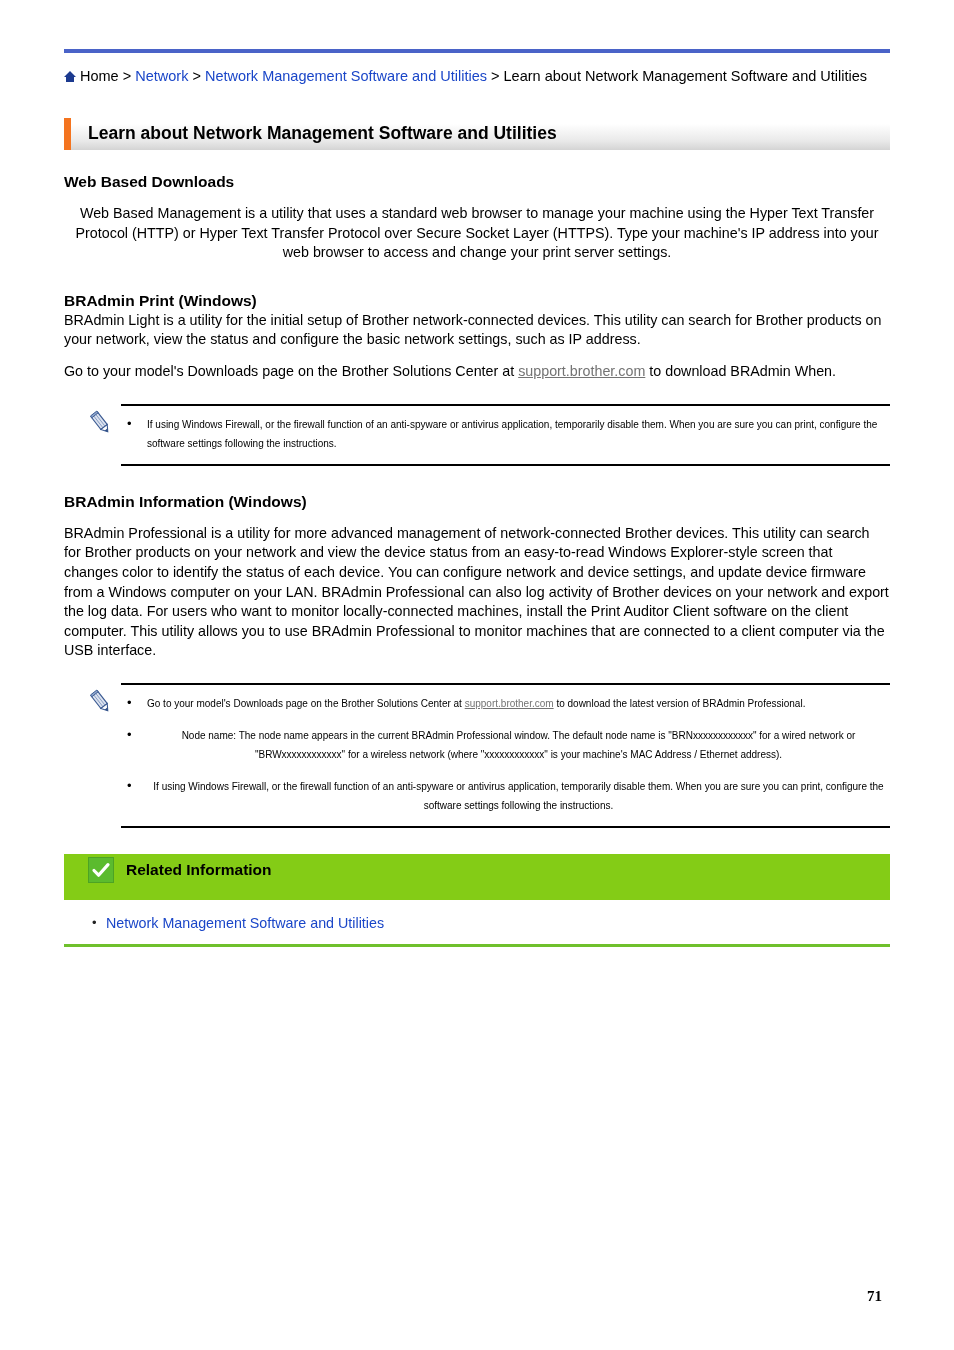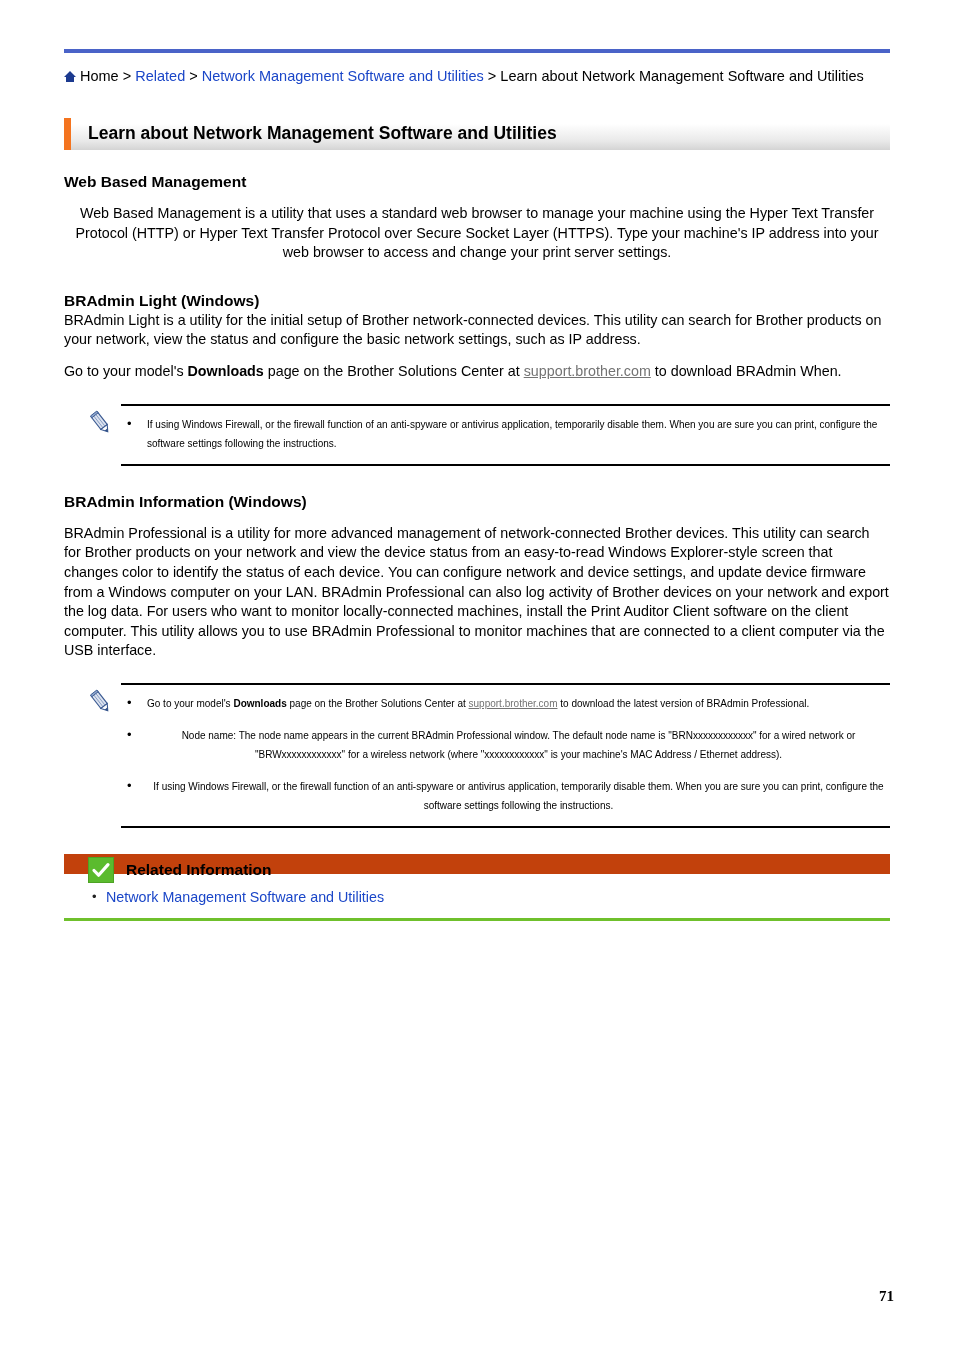--- a/index.html
+++ b/index.html
@@ -103,21 +103,21 @@
     margin: 0;
     font-size: 14.3px;
     line-height: 19.6px;
     color: #000;
     text-align: left;
   }
   .lnk {
     color: #737373;
     text-decoration: underline;
   }
-  b { font-weight: bold; }
+  b { font-weight: normal; }
 
   
   .note {
     position: relative;
     padding-left: 57px;
   }
   .note-rule {
     height: 2px;
     background: #000;
     margin-left: 57px;
@@ -149,22 +149,22 @@
     top: -1px;
     font-size: 13px;
     color: #000;
   }
 
   
   .rel {
     position: relative;
   }
   .rel-head {
-    height: 20px;
-    background: #c2410c;
+    height: 46px;
+    background: #84cc16;
     position: relative;
   }
   .rel-check {
     position: absolute;
     left: 24px;
     top: 3px;
     width: 26px;
     height: 26px;
     background: #5bbb2e;
     border: 1px solid #4da324;
@@ -206,54 +206,54 @@
     text-decoration: none;
   }
   .rel-footrule {
     height: 3px;
     background: #6fc02c;
   }
 
   
   .page-number {
     position: absolute;
-    right: 60px;
+    right: 72px;
     top: 1288px;
     font-family: "Liberation Serif", serif;
     font-size: 15px;
     font-weight: bold;
     color: #000;
   }
 </style>
 </head>
 <body>
 
 <div class="page">
 
   <div class="top-rule"></div>
 
   <div class="breadcrumb">
     <span class="home-icon">
       <svg width="12" height="11" viewBox="0 0 12 11">
         <path d="M6 0 L12 6 L10 6 L10 11 L2 11 L2 6 L0 6 Z" fill="#1c3a8f"></path>
       </svg>
-    </span><span>Home</span><span class="crumb-sep"> &gt; </span><a class="crumb-link" href="#">Related</a><span class="crumb-sep"> &gt; </span><a class="crumb-link" href="#">Network Management Software and Utilities</a><span class="crumb-sep"> &gt; </span><span>Learn about Network Management Software and Utilities</span>
+    </span><span>Home</span><span class="crumb-sep"> &gt; </span><a class="crumb-link" href="#">Network</a><span class="crumb-sep"> &gt; </span><a class="crumb-link" href="#">Network Management Software and Utilities</a><span class="crumb-sep"> &gt; </span><span>Learn about Network Management Software and Utilities</span>
   </div>
 
   <div class="title-band">
     <div class="title-accent"></div>
     <div class="title-text">Learn about Network Management Software and Utilities</div>
   </div>
 
   <div class="content">
 
-    <h2 class="sec" style="margin-top:22px;">Web Based Management</h2>
+    <h2 class="sec" style="margin-top:22px;">Web Based Downloads</h2>
     <p class="body" style="margin-top:12px;text-align:center;">Web Based Management is a utility that uses a standard web browser to manage your machine using the Hyper Text Transfer Protocol (HTTP) or Hyper Text Transfer Protocol over Secure Socket Layer (HTTPS). Type your machine's IP address into your web browser to access and change your print server settings.</p>
 
-    <h2 class="sec" style="margin-top:28px;">BRAdmin Light (Windows)</h2>
+    <h2 class="sec" style="margin-top:28px;">BRAdmin Print (Windows)</h2>
     <p class="body" style="margin-top:0;">BRAdmin Light is a utility for the initial setup of Brother network-connected devices. This utility can search for Brother products on your network, view the status and configure the basic network settings, such as IP address.</p>
     <p class="body" style="margin-top:12px;"><span>Go to your model's </span><b>Downloads</b><span> page on the Brother Solutions Center at </span><a class="lnk" href="#">support.brother.com</a><span> to download BRAdmin When.</span></p>
 
     <div style="margin-top:22px;">
       <div class="note-rule"></div>
       <div class="note" style="padding-top:9px; padding-bottom:10px;">
         <span class="pencil">
           <svg width="26" height="26" viewBox="0 0 26 26">
             <g transform="rotate(-38 13 13)">
               <rect x="9" y="2" width="8" height="16" fill="#dce3f0" stroke="#3b5a92" stroke-width="1.1"></rect>

